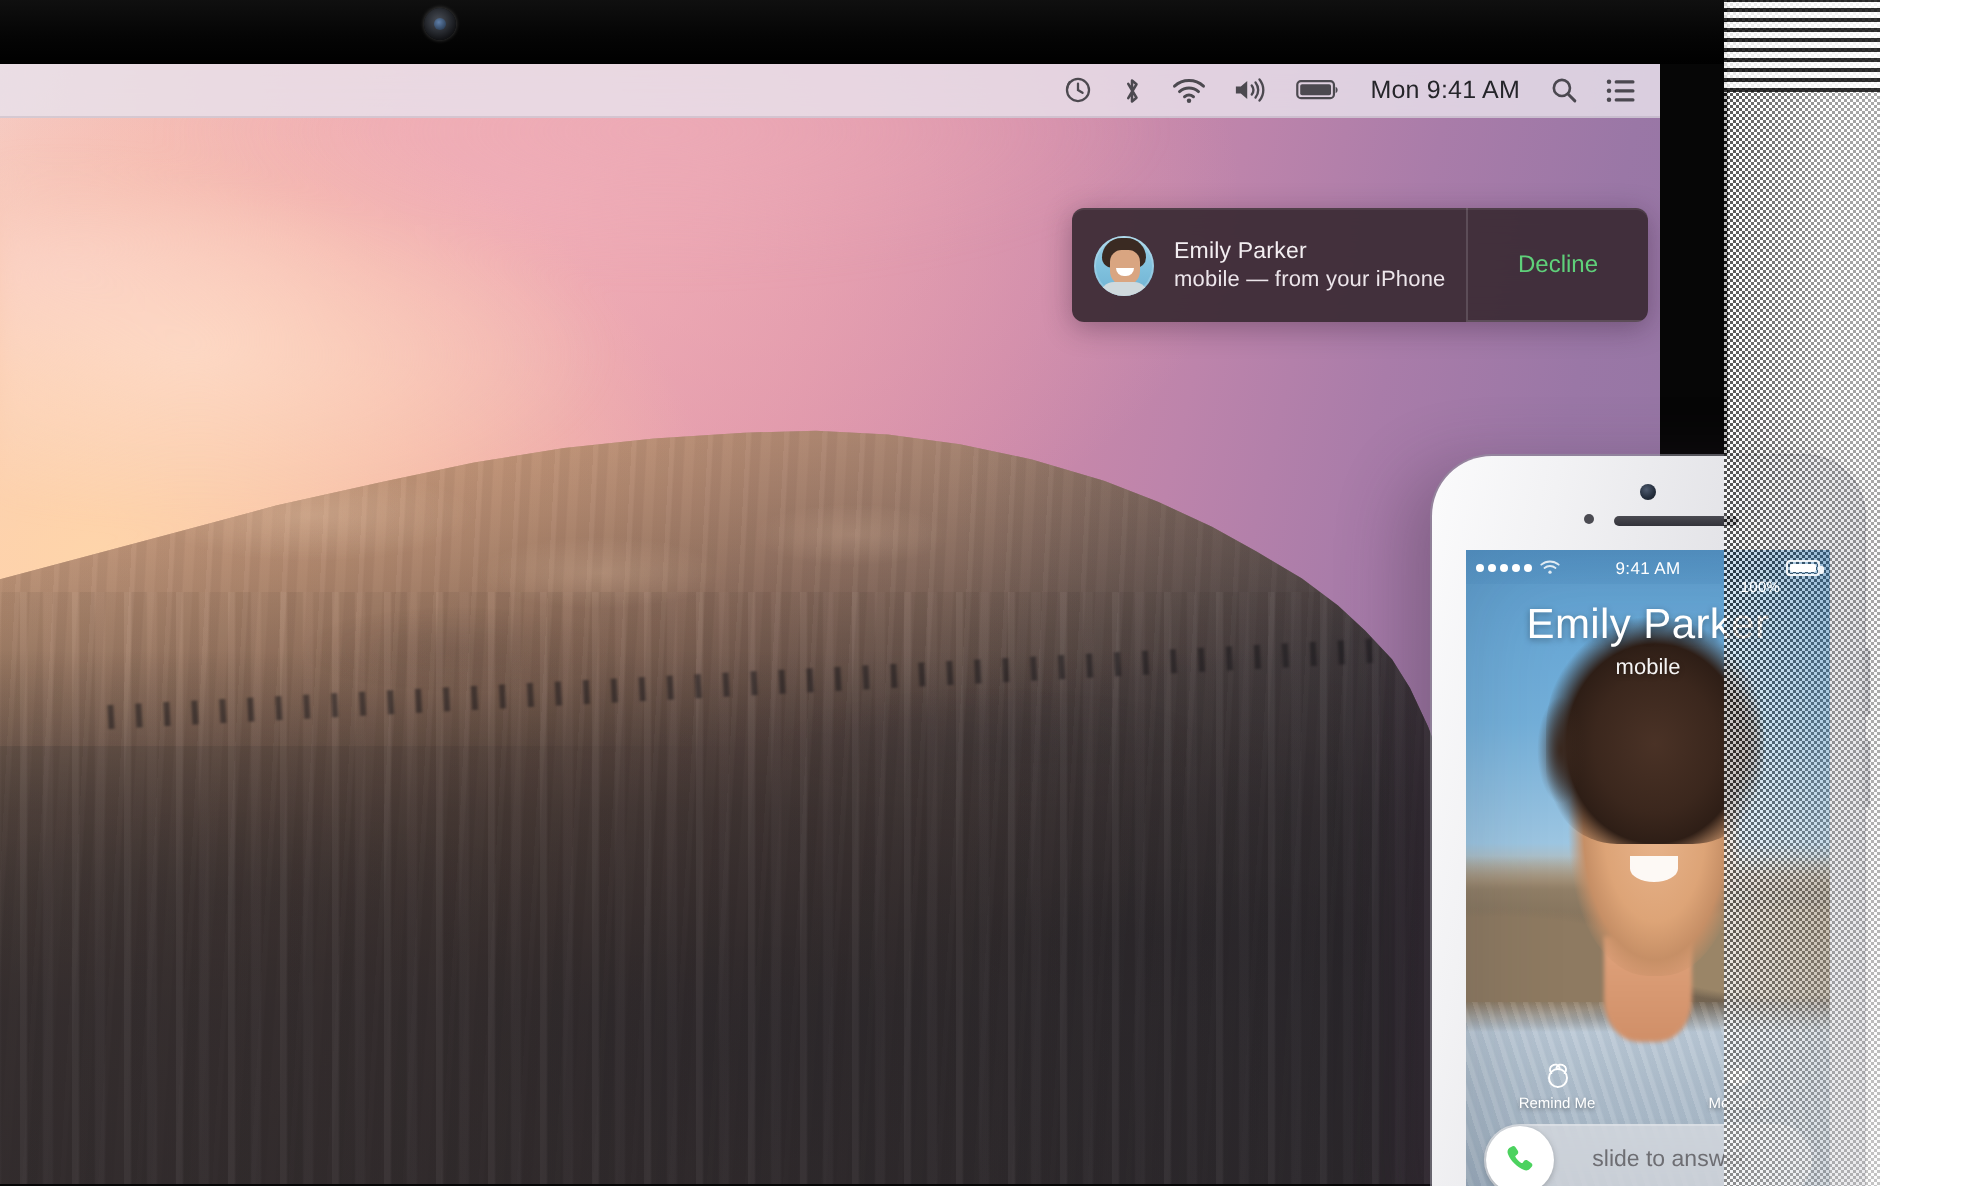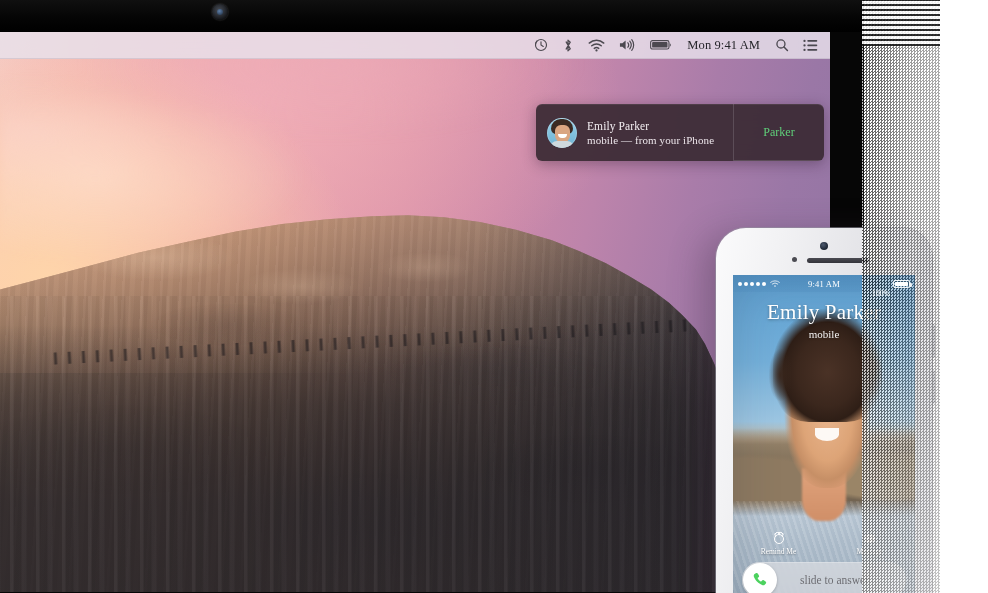--- a/index.html
+++ b/index.html
@@ -1,19 +1,19 @@
 <!DOCTYPE html>
 <html><head>
 <meta charset="utf-8">
 <style>
   * { margin:0; padding:0; box-sizing:border-box; }
   html,body { width:988px; height:593px; overflow:hidden; background:#ffffff;
     font-family:"Liberation Sans", sans-serif; -webkit-font-smoothing:antialiased; }
 
-  #stage { position:relative; width:940px; height:593px; background:#fff; overflow:hidden;font-family:Liberation Serif, serif; }
+  #stage { position:relative; width:940px; height:593px; background:#fff; overflow:hidden; }
 
   
   #macbook { position:absolute; left:-2px; top:-4px; width:866px; height:600px;
     background:#060606; border-radius:0 0 0 0; }
   #macbook-round { position:absolute; right:0; top:-4px; width:40px; height:604px;
     background:#060606; border-top-right-radius:26px; }
   #mb-bezel-sheen { position:absolute; left:0; top:0; width:100%; height:36px;
     background:linear-gradient(180deg,#121212 0%,#050505 60%,#000 100%); }
   #webcam { position:absolute; left:214px; top:8px; width:16px; height:16px; border-radius:50%;
     background:radial-gradient(circle at 45% 40%, #4a4f58 0%, #2a2d33 42%, #131417 70%, #0a0a0c 100%);
@@ -333,21 +333,21 @@
               <span class="av-face"></span>
             <span class="av-smile"></span>
               <span class="av-body"></span>
           </div>
           <div id="notif-text">
             <div id="notif-title">Emily Parker</div>
             <div id="notif-sub">mobile — from your iPhone</div>
           </div>
         </div>
         <div id="notif-actions">
-          <div id="btn-accept">Parker</div>
+          <div id="btn-accept">Decline</div>
         </div>
       </div>
 
     </div>
   </div>
 
   <div id="iphone">
     <div id="ip-sidebtn"></div>
     <div id="ip-sidebtn2"></div>
     <div id="ip-camera"></div>

